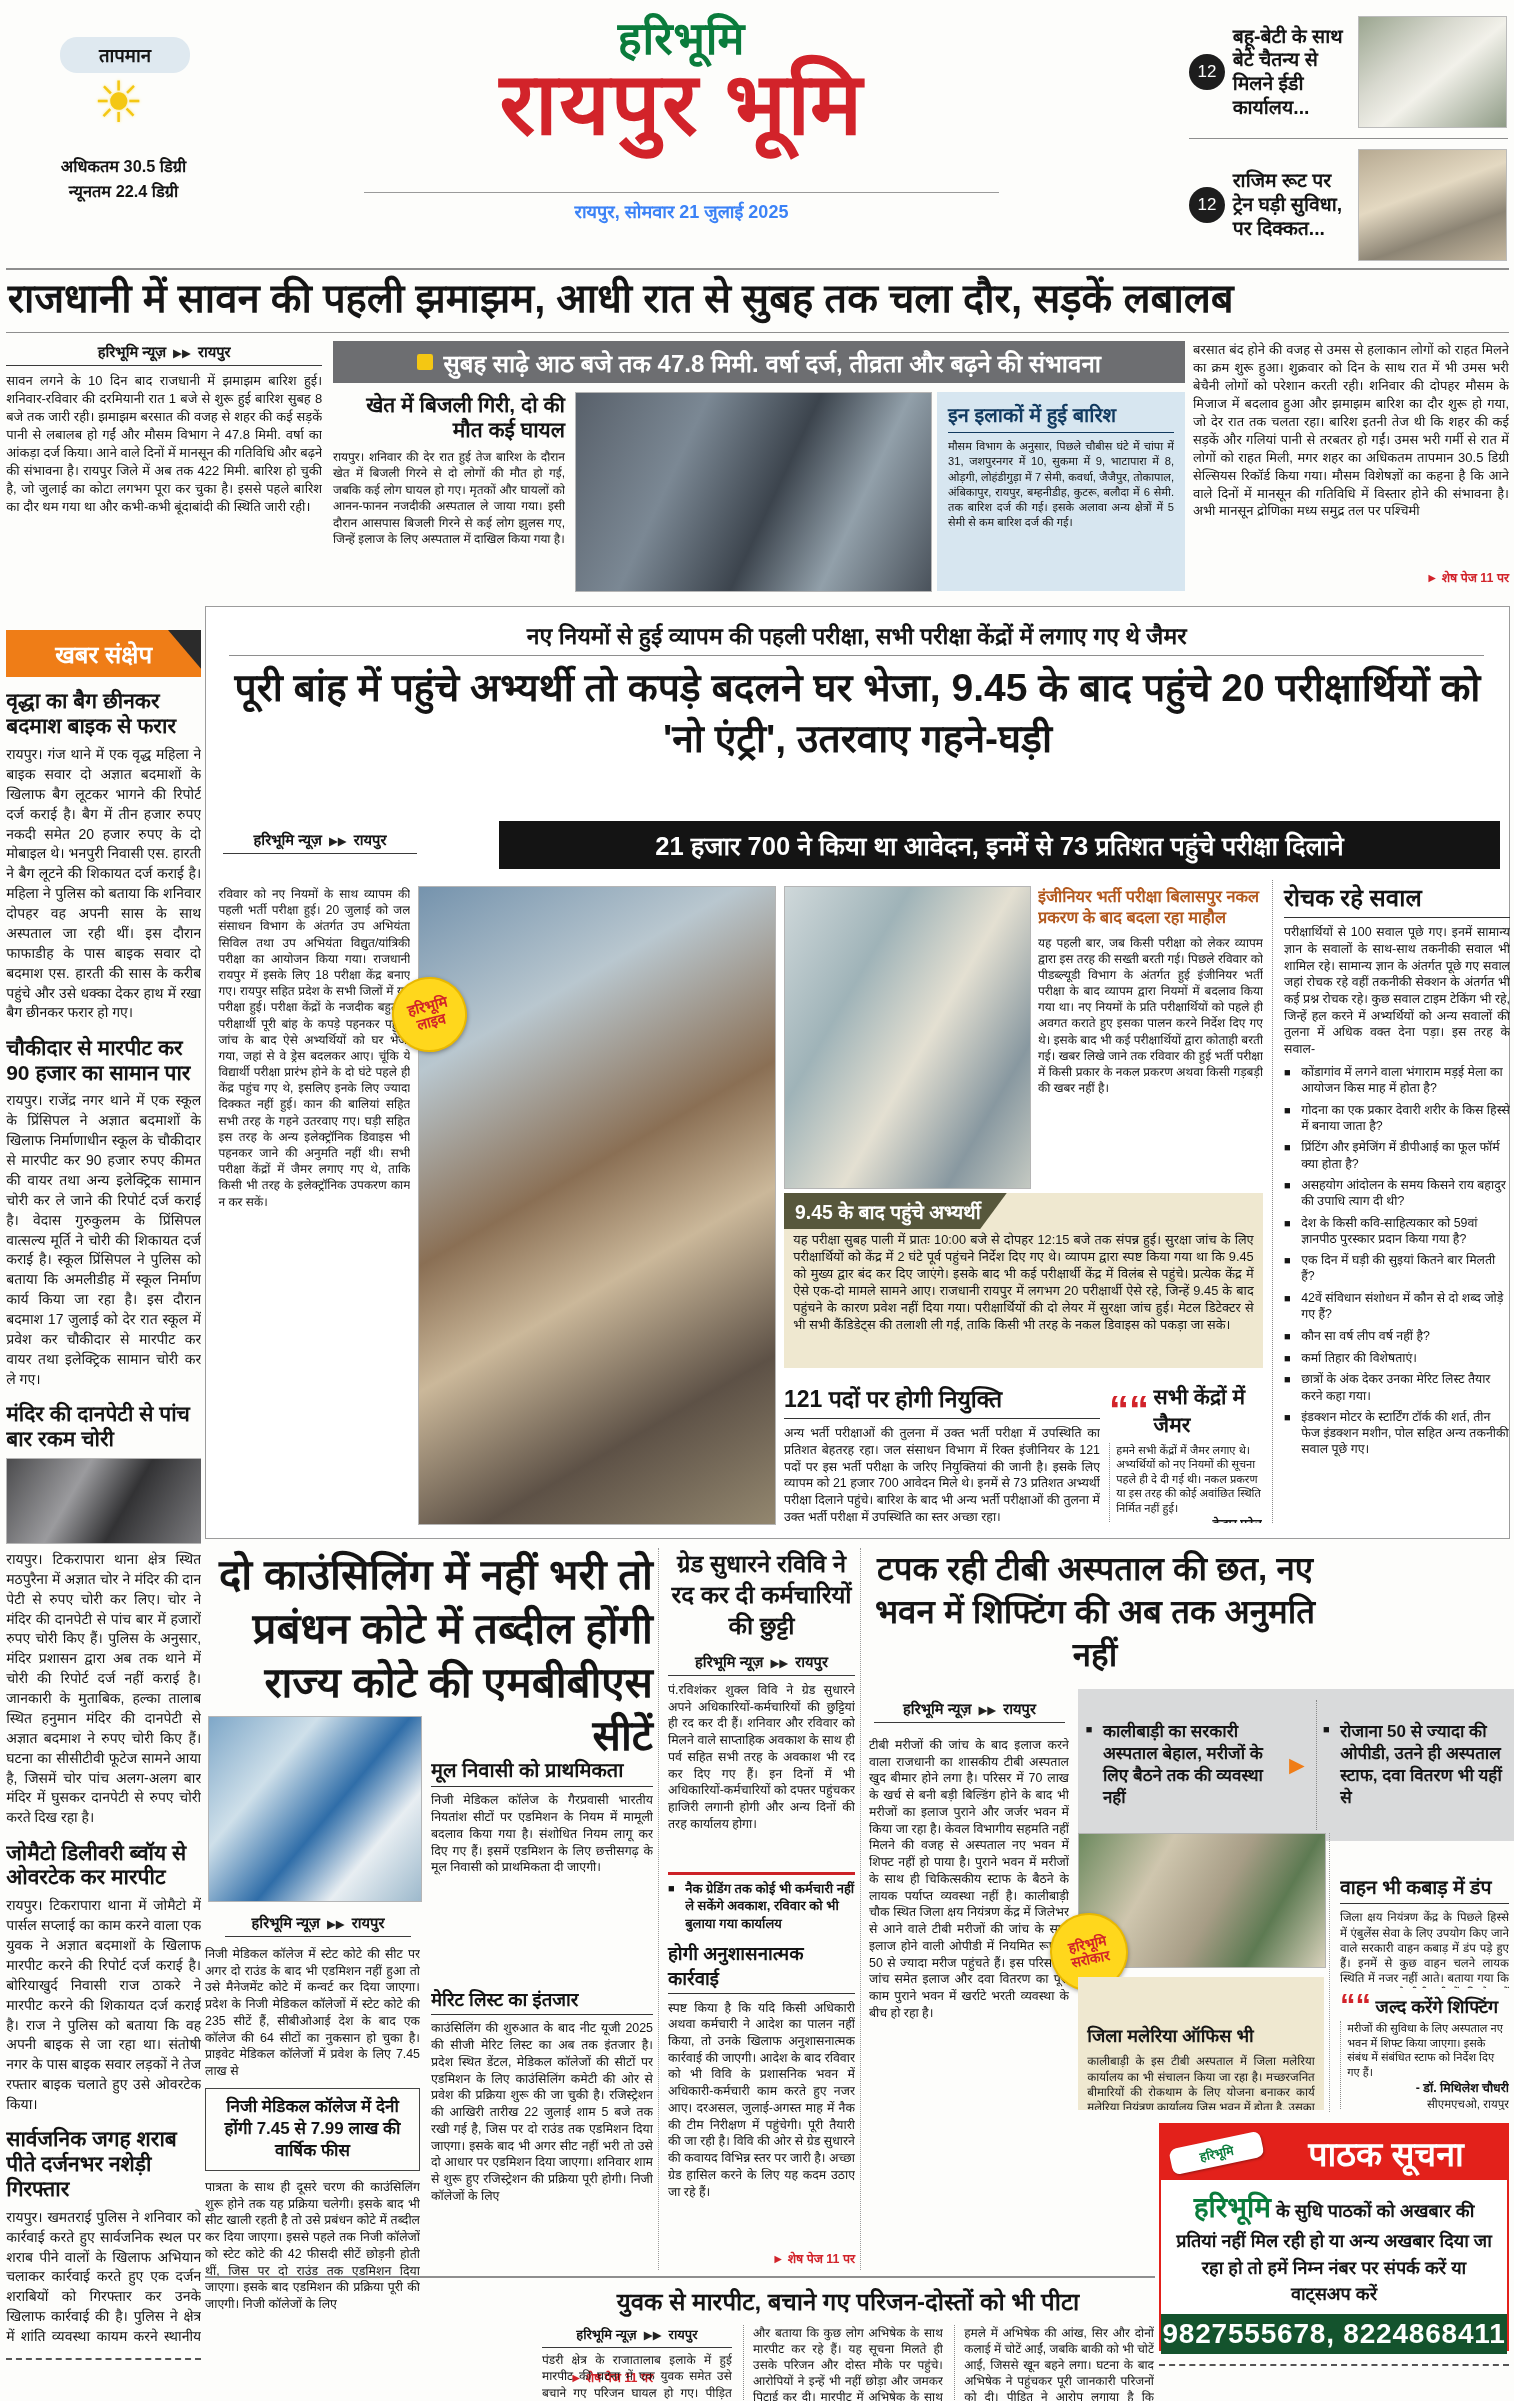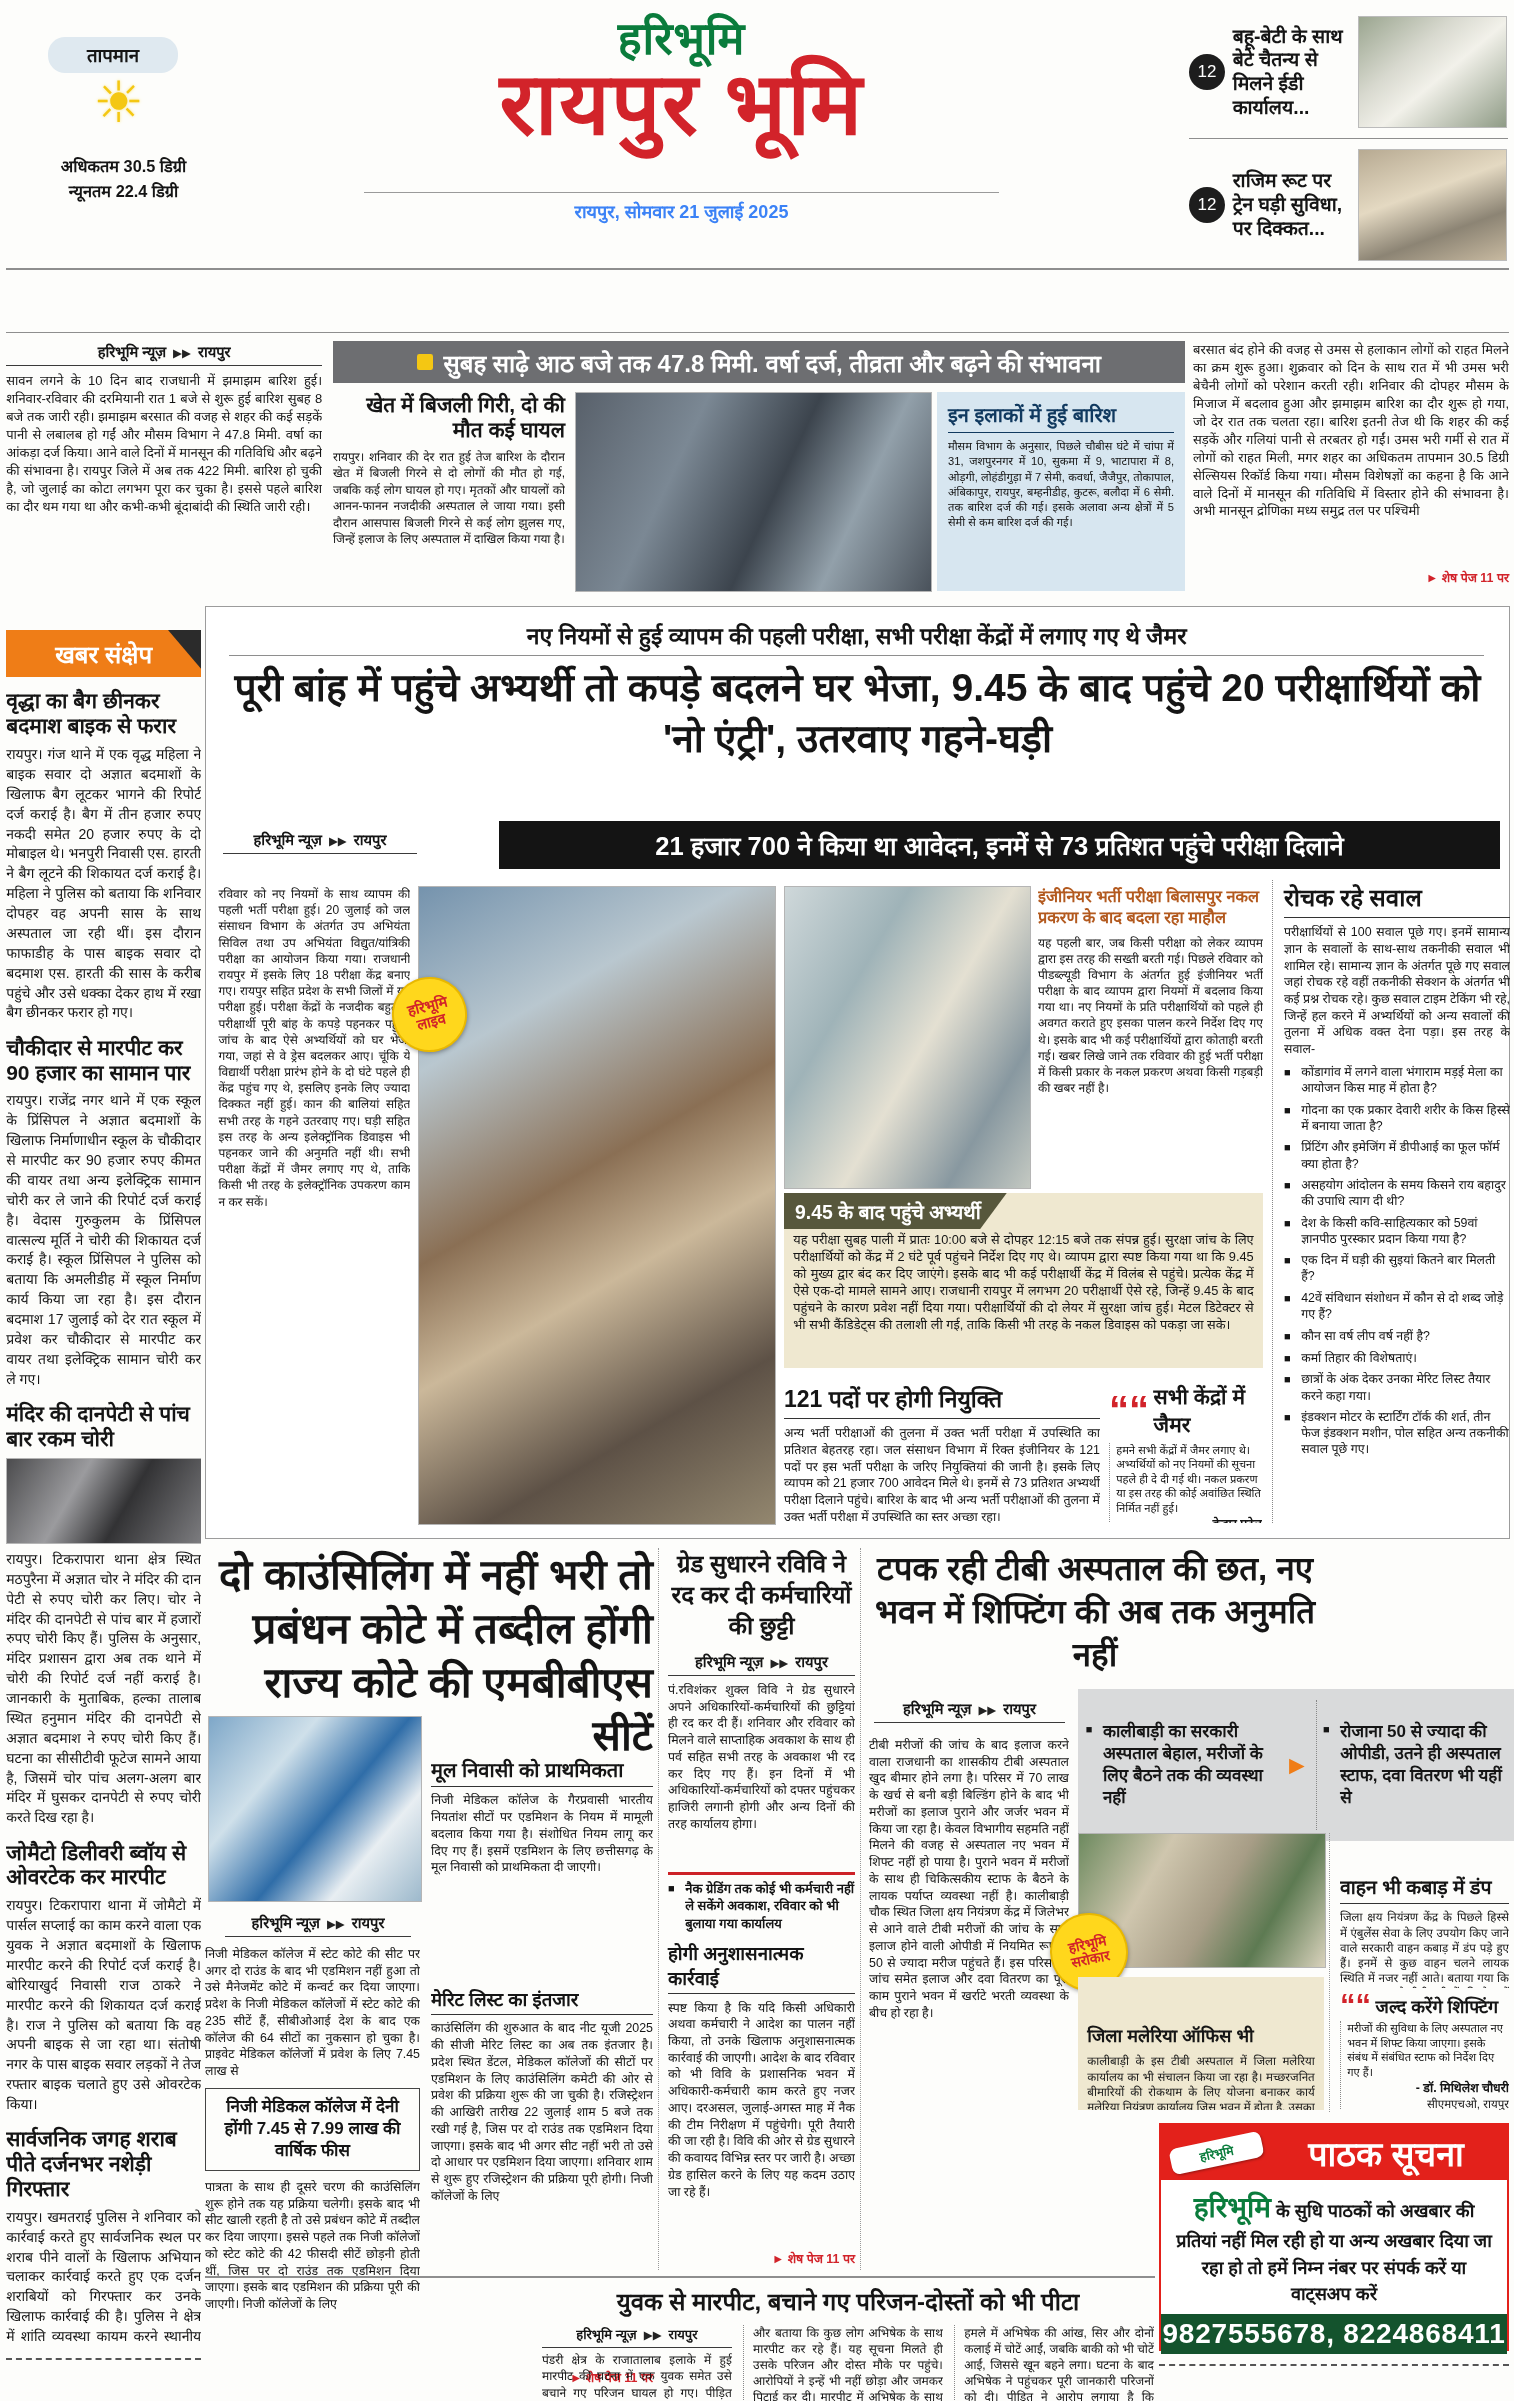--- a/index.html
+++ b/index.html
@@ -84,21 +84,21 @@
   .paper-roll{background:#fff;border-radius:7.7px;width:93px;height:26px;transform:rotate(-12deg);display:flex;align-items:center;justify-content:center;color:#0a7c3c;font-weight:800;font-size:12.4px;box-shadow:0.8px 1.5px 2.3px rgba(0,0,0,.3);}
   .notice-body{padding:7.7px 11px;text-align:center;font-weight:800;font-size:18px;line-height:1.45;}
   .notice-brand{color:#0a7c3c;font-size:28px;font-weight:800;}
   .notice-num{background:#14532d;color:#fff;font-weight:800;font-size:28px;text-align:center;padding:3.9px 0;letter-spacing:0.8px;}
 </style>
 </head>
 <body>
 
 <div class="page">
 
-  <div class="abs temp-pill" style="left:48px;top:37px;width:130px;">तापमान</div>
+  <div class="abs temp-pill" style="left:60px;top:37px;width:130px;">तापमान</div>
   <div class="abs sun-glyph" style="left:93px;top:74px;">☀</div>
   <div class="abs temp-line" style="left:23px;top:155px;width:201px;">अधिकतम 30.5 डिग्री</div>
   <div class="abs temp-line" style="left:23px;top:180px;width:201px;">न्यूनतम 22.4 डिग्री</div>
 
   <div class="abs brand-top" style="left:387px;top:15.5px;width:589px;">हरिभूमि</div>
   <div class="abs brand-main" style="left:325px;top:60px;width:713px;">रायपुर भूमि</div>
   <div class="abs dateline" style="left:364px;top:192px;width:635px;">रायपुर, सोमवार 21 जुलाई 2025</div>
 
   <div class="abs teaser" style="left:1189px;top:14px;width:318px;height:116px;">
     <div class="page-badge">12</div>
@@ -107,20 +107,21 @@
   </div>
   <div class="abs rule" style="left:1189px;top:138px;width:319px;height:0.8px;"></div>
   <div class="abs teaser" style="left:1189px;top:147px;width:318px;height:116px;">
     <div class="page-badge">12</div>
     <div class="teaser-text">राजिम रूट पर ट्रेन घड़ी सुविधा, पर दिक्कत...</div>
     <div class="teaser-photo ph-train"></div>
   </div>
 
   <div class="abs rule" style="left:6.2px;top:268px;width:1503px;height:1.5px;"></div>
 
+  <div class="abs h1" style="left:7.7px;top:276px;width:1501px;">राजधानी में सावन की पहली झमाझम, आधी रात से सुबह तक चला दौर, सड़कें लबालब</div>
   <div class="abs rule" style="left:6.2px;top:332px;width:1503px;height:0.8px;"></div>
 
   <div class="abs" style="left:6.2px;top:341px;width:316px;">
     <div class="byline">
       <span>हरिभूमि न्यूज़</span>
       <span class="ar">▶▶</span>
       <span>रायपुर</span>
     </div>
     <div class="bodytxt just clip" style="height:213px;margin-top:6.2px;">सावन लगने के 10 दिन बाद राजधानी में झमाझम बारिश हुई। शनिवार-रविवार की दरमियानी रात 1 बजे से शुरू हुई बारिश सुबह 8 बजे तक जारी रही। झमाझम बरसात की वजह से शहर की कई सड़कें पानी से लबालब हो गईं और मौसम विभाग ने 47.8 मिमी. वर्षा का आंकड़ा दर्ज किया। आने वाले दिनों में मानसून की गतिविधि और बढ़ने की संभावना है। रायपुर जिले में अब तक 422 मिमी. बारिश हो चुकी है, जो जुलाई का कोटा लगभग पूरा कर चुका है। इससे पहले बारिश का दौर थम गया था और कभी-कभी बूंदाबांदी की स्थिति जारी रही।</div>
   </div>

